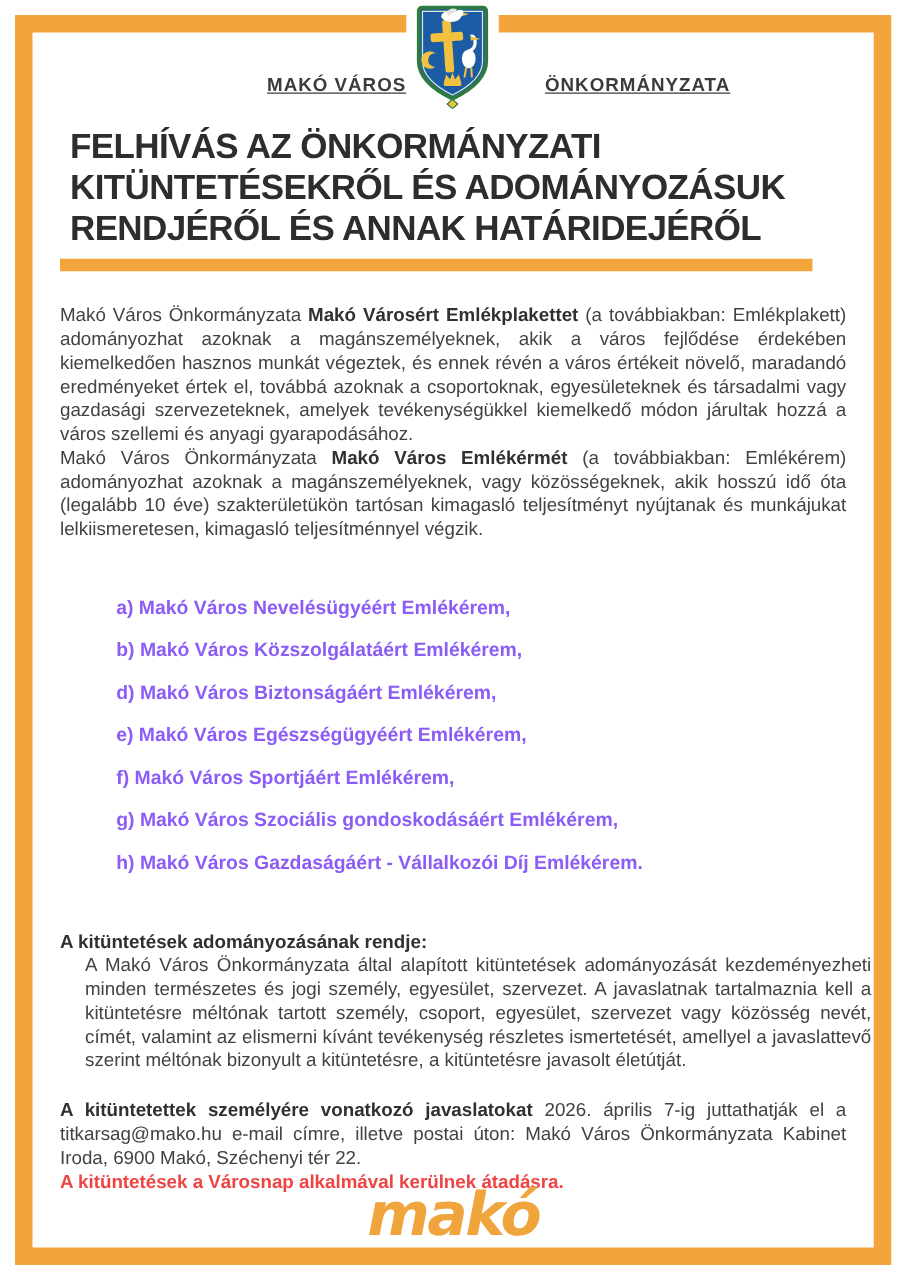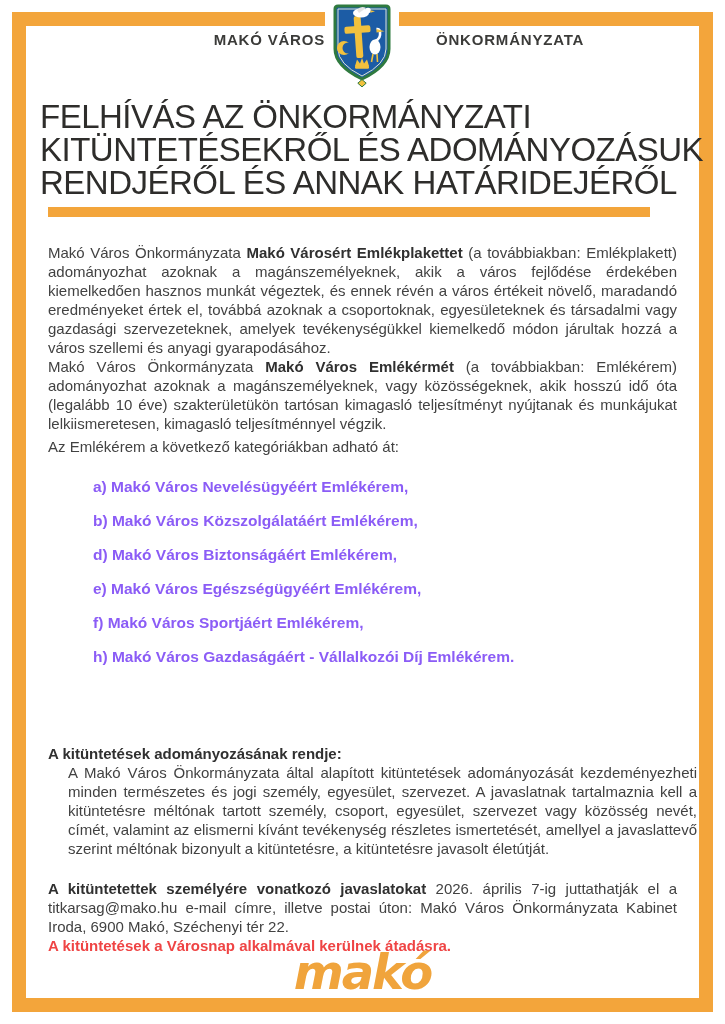--- a/index.html
+++ b/index.html
@@ -24,30 +24,30 @@
     border:14px solid var(--orange);
     pointer-events:none;
   }
   .frame-gap{
     position:absolute;left:325px;top:10px;width:74px;height:18px;
     background:#ffffff;
   }
   
   .crest{position:absolute;left:331px;top:3px;}
   .hdr-text{
-    position:absolute;top:31px;
+    position:absolute;top:60px;
     font-size:15px;font-weight:bold;letter-spacing:0.8px;
-    color:#3B3B39;white-space:nowrap;
+    color:#3B3B39;white-space:nowrap;text-decoration:underline;
   }
   .hdr-left{left:160px;width:165px;text-align:right;}
   .hdr-right{left:399px;margin-left:37px;}
   
   .title{
-    position:absolute;left:40px;top:100px;
-    font-size:33px;line-height:33px;font-weight:normal;
+    position:absolute;left:56px;top:100px;
+    font-size:28px;line-height:33px;font-weight:bold;
     letter-spacing:-0.5px;color:var(--ink-dark);
   }
   .title div{white-space:nowrap;}
   .title-bar{
     position:absolute;left:48px;top:207px;width:602px;height:10px;
     background:var(--orange);
   }
   
   .blk{
     position:absolute;left:48px;width:629px;
@@ -117,28 +117,28 @@
     <div>FELHÍVÁS AZ ÖNKORMÁNYZATI</div>
     <div>KITÜNTETÉSEKRŐL ÉS ADOMÁNYOZÁSUK</div>
     <div>RENDJÉRŐL ÉS ANNAK HATÁRIDEJÉRŐL</div>
   </div>
   <div class="title-bar"></div>
 
   <p class="blk p1"><span>Makó Város Önkormányzata </span><strong>Makó Városért Emlékplakettet</strong><span> (a továbbiakban: Emlékplakett) adományozhat azoknak a magánszemélyeknek, akik a város fejlődése érdekében kiemelkedően hasznos munkát végeztek, és ennek révén a város értékeit növelő, maradandó eredményeket értek el, továbbá azoknak a csoportoknak, egyesületeknek és társadalmi vagy gazdasági szervezeteknek, amelyek tevékenységükkel kiemelkedő módon járultak hozzá a város szellemi és anyagi gyarapodásához.</span></p>
 
   <p class="blk p2"><span>Makó Város Önkormányzata </span><strong>Makó Város Emlékérmét</strong><span> (a továbbiakban: Emlékérem) adományozhat azoknak a magánszemélyeknek, vagy közösségeknek, akik hosszú idő óta (legalább 10 éve) szakterületükön tartósan kimagasló teljesítményt nyújtanak és munkájukat lelkiismeretesen, kimagasló teljesítménnyel végzik.</span></p>
 
-  <p class="blk intro">Az Emlékérem a következő kategóriákban adható át:</p>
 
   <div class="cats">
     <div class="cat">a) Makó Város Nevelésügyéért Emlékérem,</div>
     <div class="cat">b) Makó Város Közszolgálatáért Emlékérem,</div>
     <div class="cat">d) Makó Város Biztonságáért Emlékérem,</div>
     <div class="cat">e) Makó Város Egészségügyéért Emlékérem,</div>
     <div class="cat">f) Makó Város Sportjáért Emlékérem,</div>
+    <div class="cat">g) Makó Város Szociális gondoskodásáért Emlékérem,</div>
     <div class="cat">h) Makó Város Gazdaságáért - Vállalkozói Díj Emlékérem.</div>
   </div>
 
   <p class="blk rules-head">A kitüntetések adományozásának rendje:</p>
   <p class="blk rules-text">A Makó Város Önkormányzata által alapított kitüntetések adományozását kezdeményezheti minden természetes és jogi személy, egyesület, szervezet. A javaslatnak tartalmaznia kell a kitüntetésre méltónak tartott személy, csoport, egyesület, szervezet vagy közösség nevét, címét, valamint az elismerni kívánt tevékenység részletes ismertetését, amellyel a javaslattevő szerint méltónak bizonyult a kitüntetésre, a kitüntetésre javasolt életútját.</p>
 
   <p class="blk deadline"><strong>A kitüntetettek személyére vonatkozó javaslatokat</strong><span> 2026. április 7-ig juttathatják el a </span><span>titkarsag@mako.hu</span><span> e-mail címre, illetve postai úton: Makó Város Önkormányzata Kabinet Iroda, 6900 Makó, Széchenyi tér 22.</span></p>
 
   <p class="blk closing">A kitüntetések a Városnap alkalmával kerülnek átadásra.</p>
 

